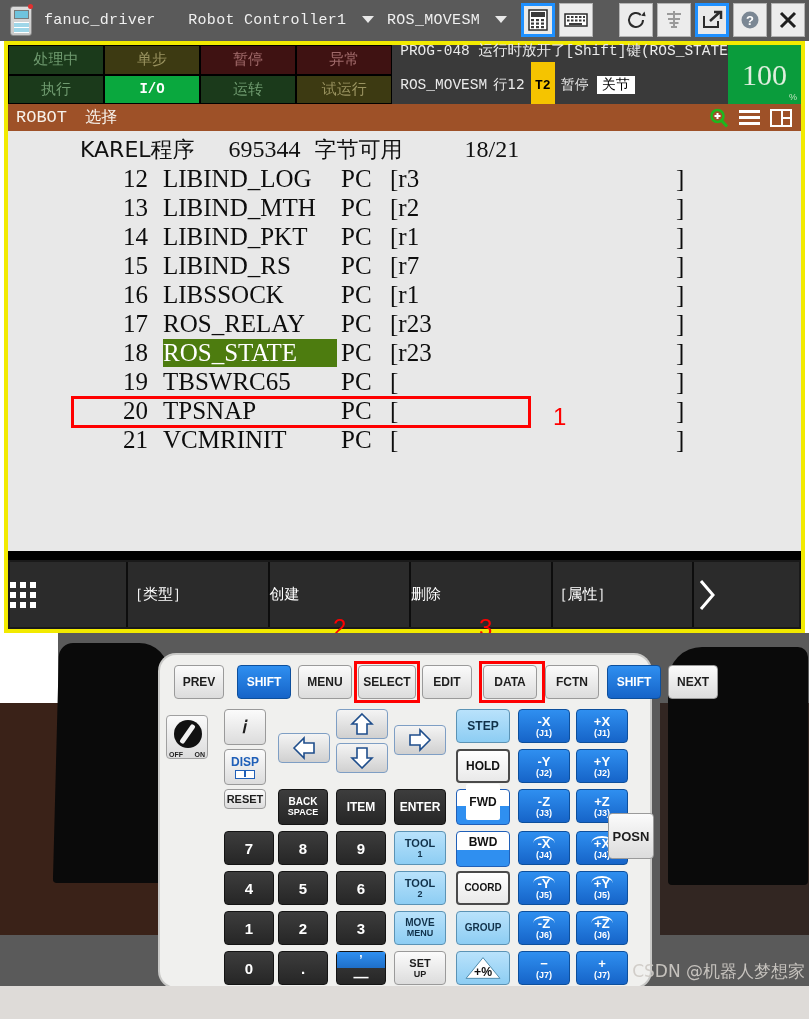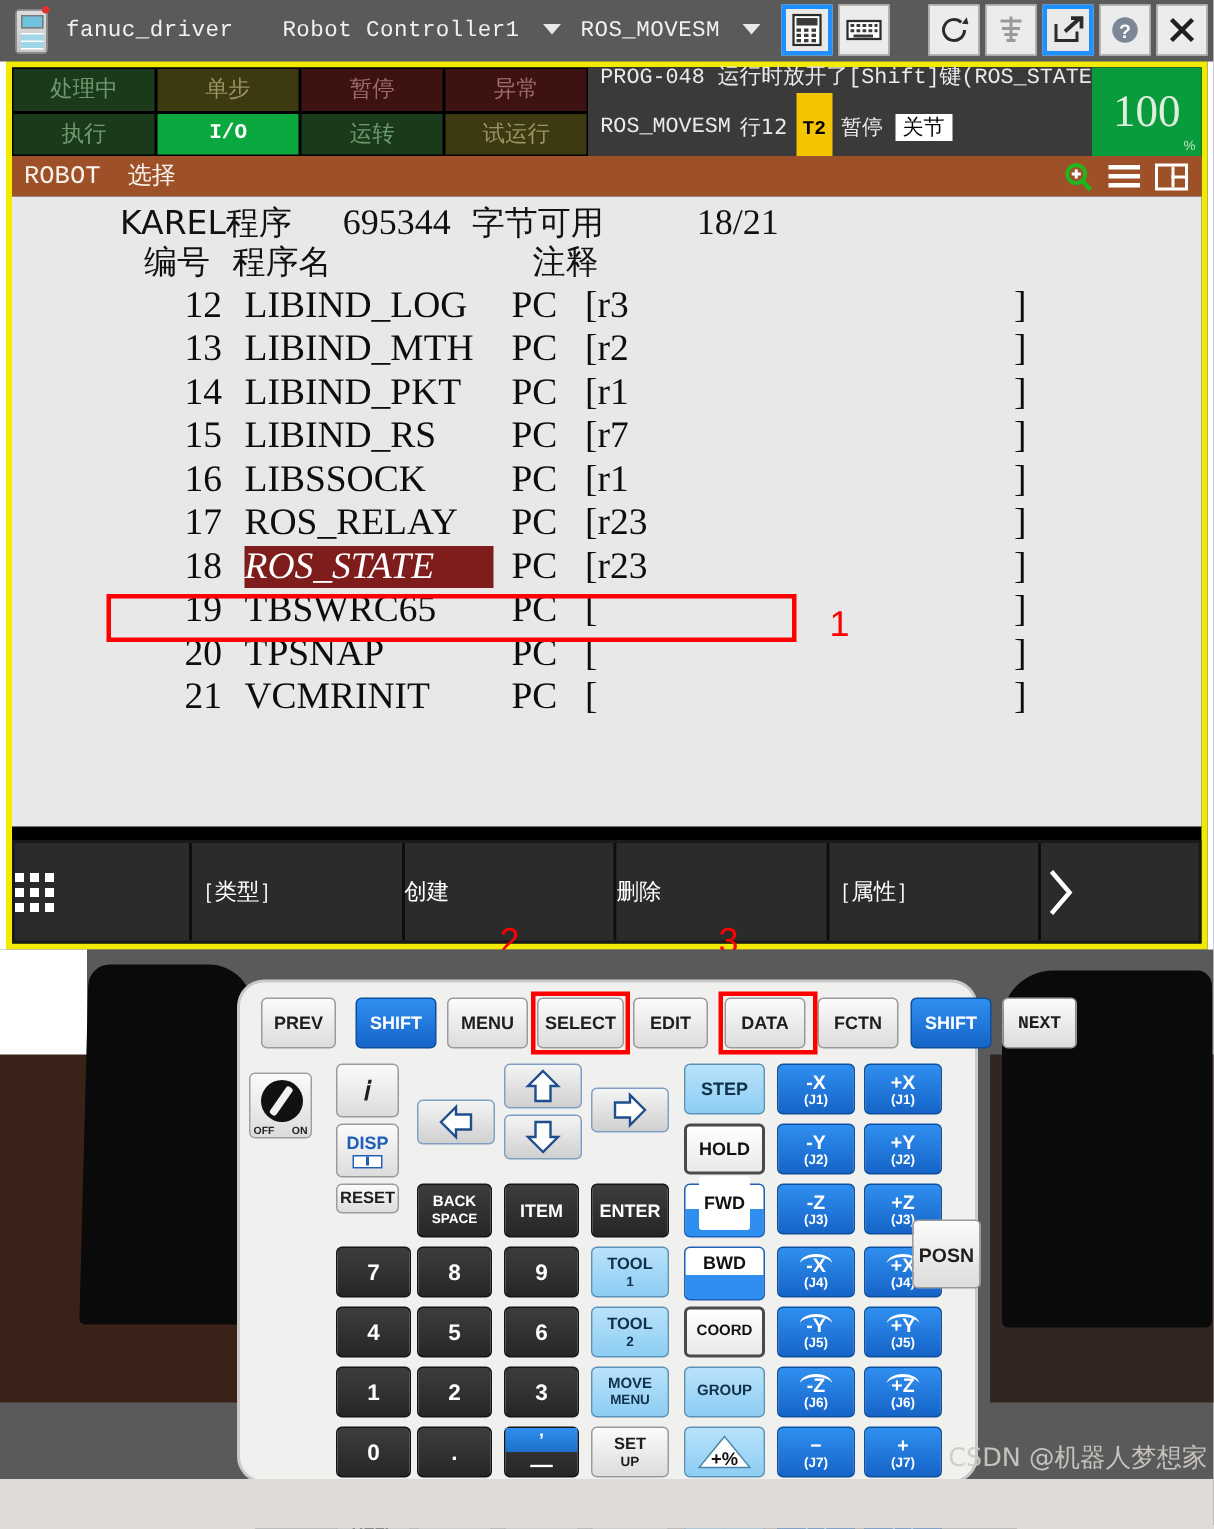--- a/index.html
+++ b/index.html
@@ -113,21 +113,21 @@
           margin-left:88px; line-height:1.15; }
   .hdr2 .sp { display:inline-block; width:120px;}
   .rows { margin-top:2px; }
   .row { position:relative; height:29px; font-family:"Liberation Serif", serif;
          font-size:25px; color:#0d0d0d; }
   .c-num  { position:absolute; left:100px; width:40px; text-align:right;}
   .c-name { position:absolute; left:155px; }
   .c-pc   { position:absolute; left:333px; }
   .c-cmt  { position:absolute; left:382px; }
   .c-end  { position:absolute; left:668px; }
-  .row.sel .c-name { background:#7f1d1d; color:#fff; padding-right:40px;font-style:italic; }
+  .row.sel .c-name { background:#4d7c0f; color:#fff; padding-right:40px; }
 
   .redbox1 { position:absolute; left:63px; top:351px; width:460px; height:32px;
              border:3px solid #ff0000; }
   .annot { position:absolute; color:#ff0000; font-family:"Liberation Sans", sans-serif;
            font-size:24px; }
 
   
   .softbar {
     position:absolute; left:0; top:515px; width:793px; height:69px;
     background:#1a1a1a; display:flex; align-items:stretch; padding:2px;
@@ -352,26 +352,20 @@
 
   <div class="listarea">
     <div class="hdr1">
       <span class="cn">KAREL程序</span>
       <span class="sp1"></span>
       <span>695344</span>
       <span class="cn" style="margin-left:8px">字节可用</span>
       <span class="sp2"></span>
       <span>18/21</span>
     </div>
-    <div class="hdr2">
-      <span>编号</span>
-      <span style="margin-left:8px">程序名</span>
-      <span class="sp"></span>
-      <span>注释</span>
-    </div>
     <div class="rows" id="listrows">
           <div class="row">
             <span class="c-num">12</span>
             <span class="c-name">LIBIND_LOG</span>
             <span class="c-pc">PC</span>
             <span class="c-cmt">[r3</span>
             <span class="c-end">]</span>
           </div>
           <div class="row">
             <span class="c-num">13</span>
@@ -511,21 +505,21 @@
         </div>
         <div class="k k-gray" style="position: absolute; left: 323px; top: 10px; width: 54px; height: 34px; font-size: 12px;">
           <span>DATA</span>
         </div>
         <div class="k k-gray" style="position: absolute; left: 385px; top: 10px; width: 54px; height: 34px; font-size: 12px;">
           <span>FCTN</span>
         </div>
         <div class="k k-blue" style="position: absolute; left: 447px; top: 10px; width: 54px; height: 34px; font-size: 12px;">
           <span>SHIFT</span>
         </div>
-        <div class="k k-gray" style="position: absolute; left: 508px; top: 10px; width: 50px; height: 34px; font-size: 12px; font-family: Liberation Mono, monospace;">
+        <div class="k k-gray" style="position: absolute; left: 508px; top: 10px; width: 50px; height: 34px; font-size: 12px;">
           <span>NEXT</span>
         </div>
         <div class="redkey" style="left: 194px; top: 6px; width: 66px; height: 42px;"></div>
         <div class="redkey" style="left: 319px; top: 6px; width: 66px; height: 42px;"></div>
         <div class="k k-gray" style="position: absolute; left: 64px; top: 54px; width: 42px; height: 36px; font-size: 18px;">
           <span>𝑖</span>
         </div>
         <div class="k k-gray" style="position: absolute; left: 64px; top: 94px; width: 42px; height: 36px; font-size: 12px; color: rgb(31, 95, 184);">
           <span>DISP</span>
           <div style="width: 20px; height: 9px; border: 1.5px solid rgb(31, 95, 184); margin-top: 2px; position: relative; background: rgb(255, 255, 255);">

